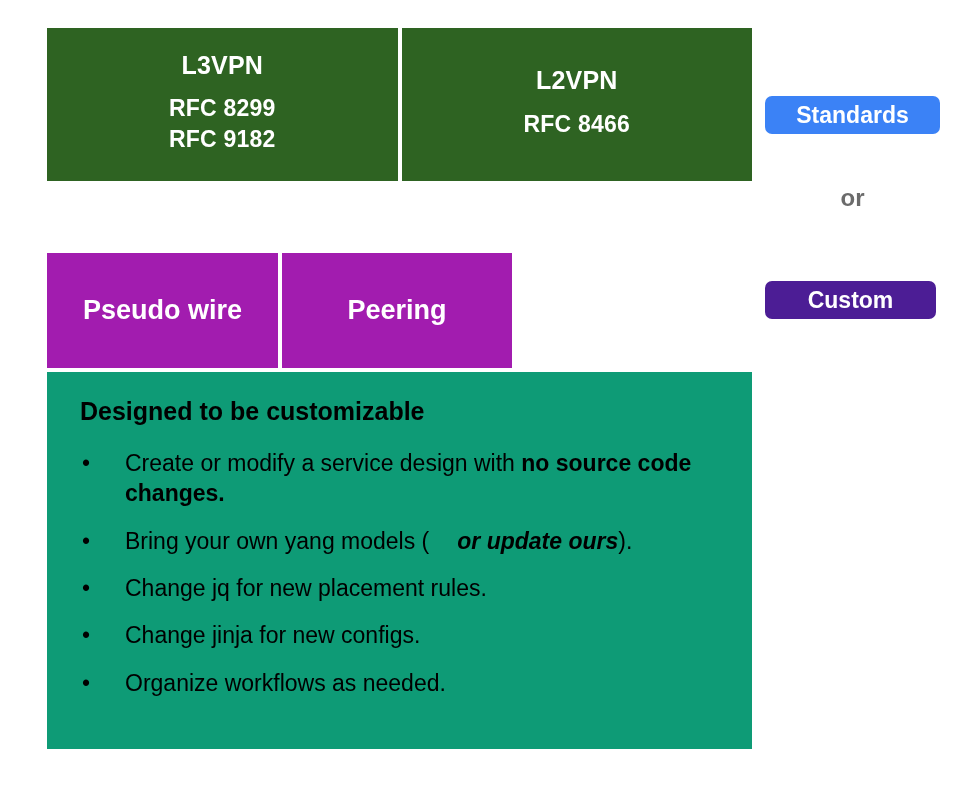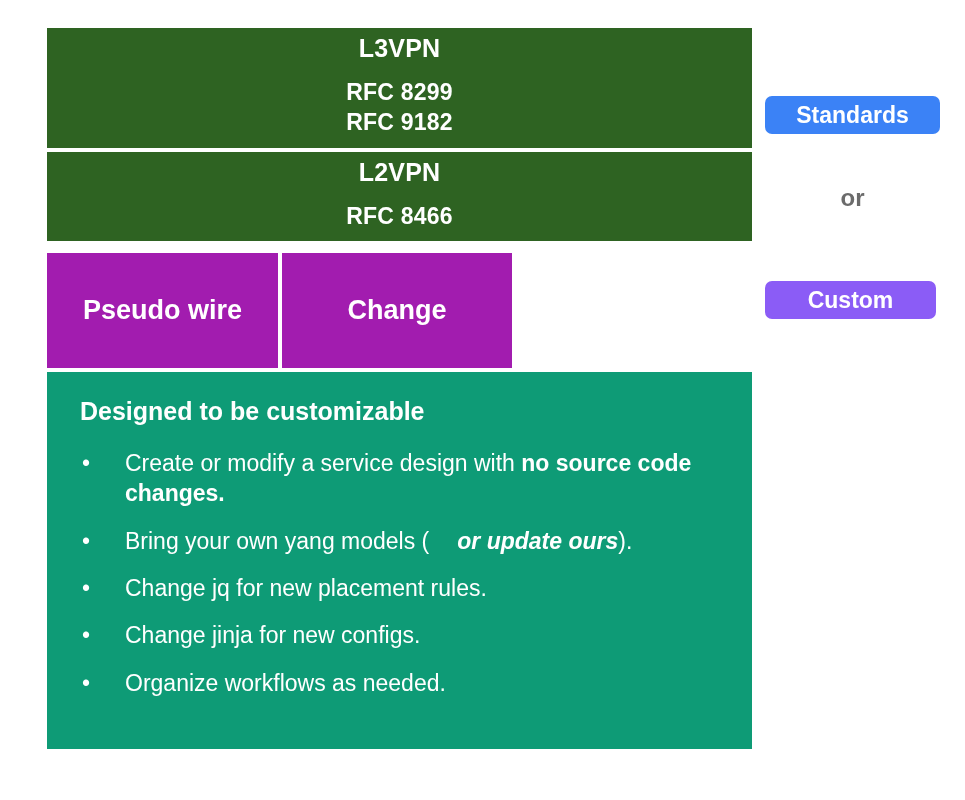--- a/index.html
+++ b/index.html
@@ -17,21 +17,20 @@
 
   
   #standards-table {
     position: absolute;
     left: 47px;
     top: 28px;
     width: 705px;
     height: 153px;
     display: flex;
     gap: 4px;
-    flex-direction: column;
   }
   .std-cell {
     flex: 1 1 0;
     background: #2E6322;
     color: #ffffff;
     display: flex;
     flex-direction: column;
     align-items: center;
     justify-content: center;
     box-sizing: border-box;
@@ -68,21 +67,21 @@
     width: 175px;
     height: 38px;
     background: #3b82f6;
     font-size: 23px;
   }
   #custom-badge {
     left: 765px;
     top: 281px;
     width: 171px;
     height: 38px;
-    background: #8b5cf6;
+    background: #4c1d95;
     font-size: 23px;
   }
 
   
   #or-label {
     position: absolute;
     left: 765px;
     top: 186px;
     width: 175px;
     text-align: center;
@@ -117,21 +116,21 @@
     line-height: 1.2;
     padding: 4px;
   }
   .cus-cell.c1 { width: 231px; }
   .cus-cell.c2 { width: 230px; }
   .cus-cell.c3 { width: 236px; }
 
   #custom-body {
     margin-top: 4px;
     background: #0E9B76;
-    color: #ffffff;
+    color: #000000;
     height: 377px;
     box-sizing: border-box;
     padding: 24px 26px 20px 33px;
   }
   #custom-body-title {
     font-size: 25px;
     font-weight: bold;
     line-height: 1.2;
     margin-bottom: 22px;
   }
@@ -179,21 +178,21 @@
 <div class="badge" id="standards-badge">Standards</div>
 
 <div id="or-label">or</div>
 
 <div class="badge" id="custom-badge">Custom</div>
 
 <div id="custom-table">
 
   <div id="custom-header-row">
     <div class="cus-cell c1">Pseudo wire</div>
-    <div class="cus-cell c2">Change</div>
+    <div class="cus-cell c2">Peering</div>
   </div>
 
   <div id="custom-body">
     <div id="custom-body-title">Designed to be customizable</div>
 
     <ul class="bullet-list" id="bullet-list">
         <li class="bullet-item"><span class="bullet-dot">•</span><span><span>Create or modify a service design with </span><span class="b">no source code changes.</span></span></li>
         <li class="bullet-item"><span class="bullet-dot">•</span><span><span>Bring your own yang models (</span><span class="bi">or update ours</span><span>).</span></span></li>
         <li class="bullet-item"><span class="bullet-dot">•</span><span><span>Change jq for new placement rules.</span></span></li>
         <li class="bullet-item"><span class="bullet-dot">•</span><span><span>Change jinja for new configs.</span></span></li>

